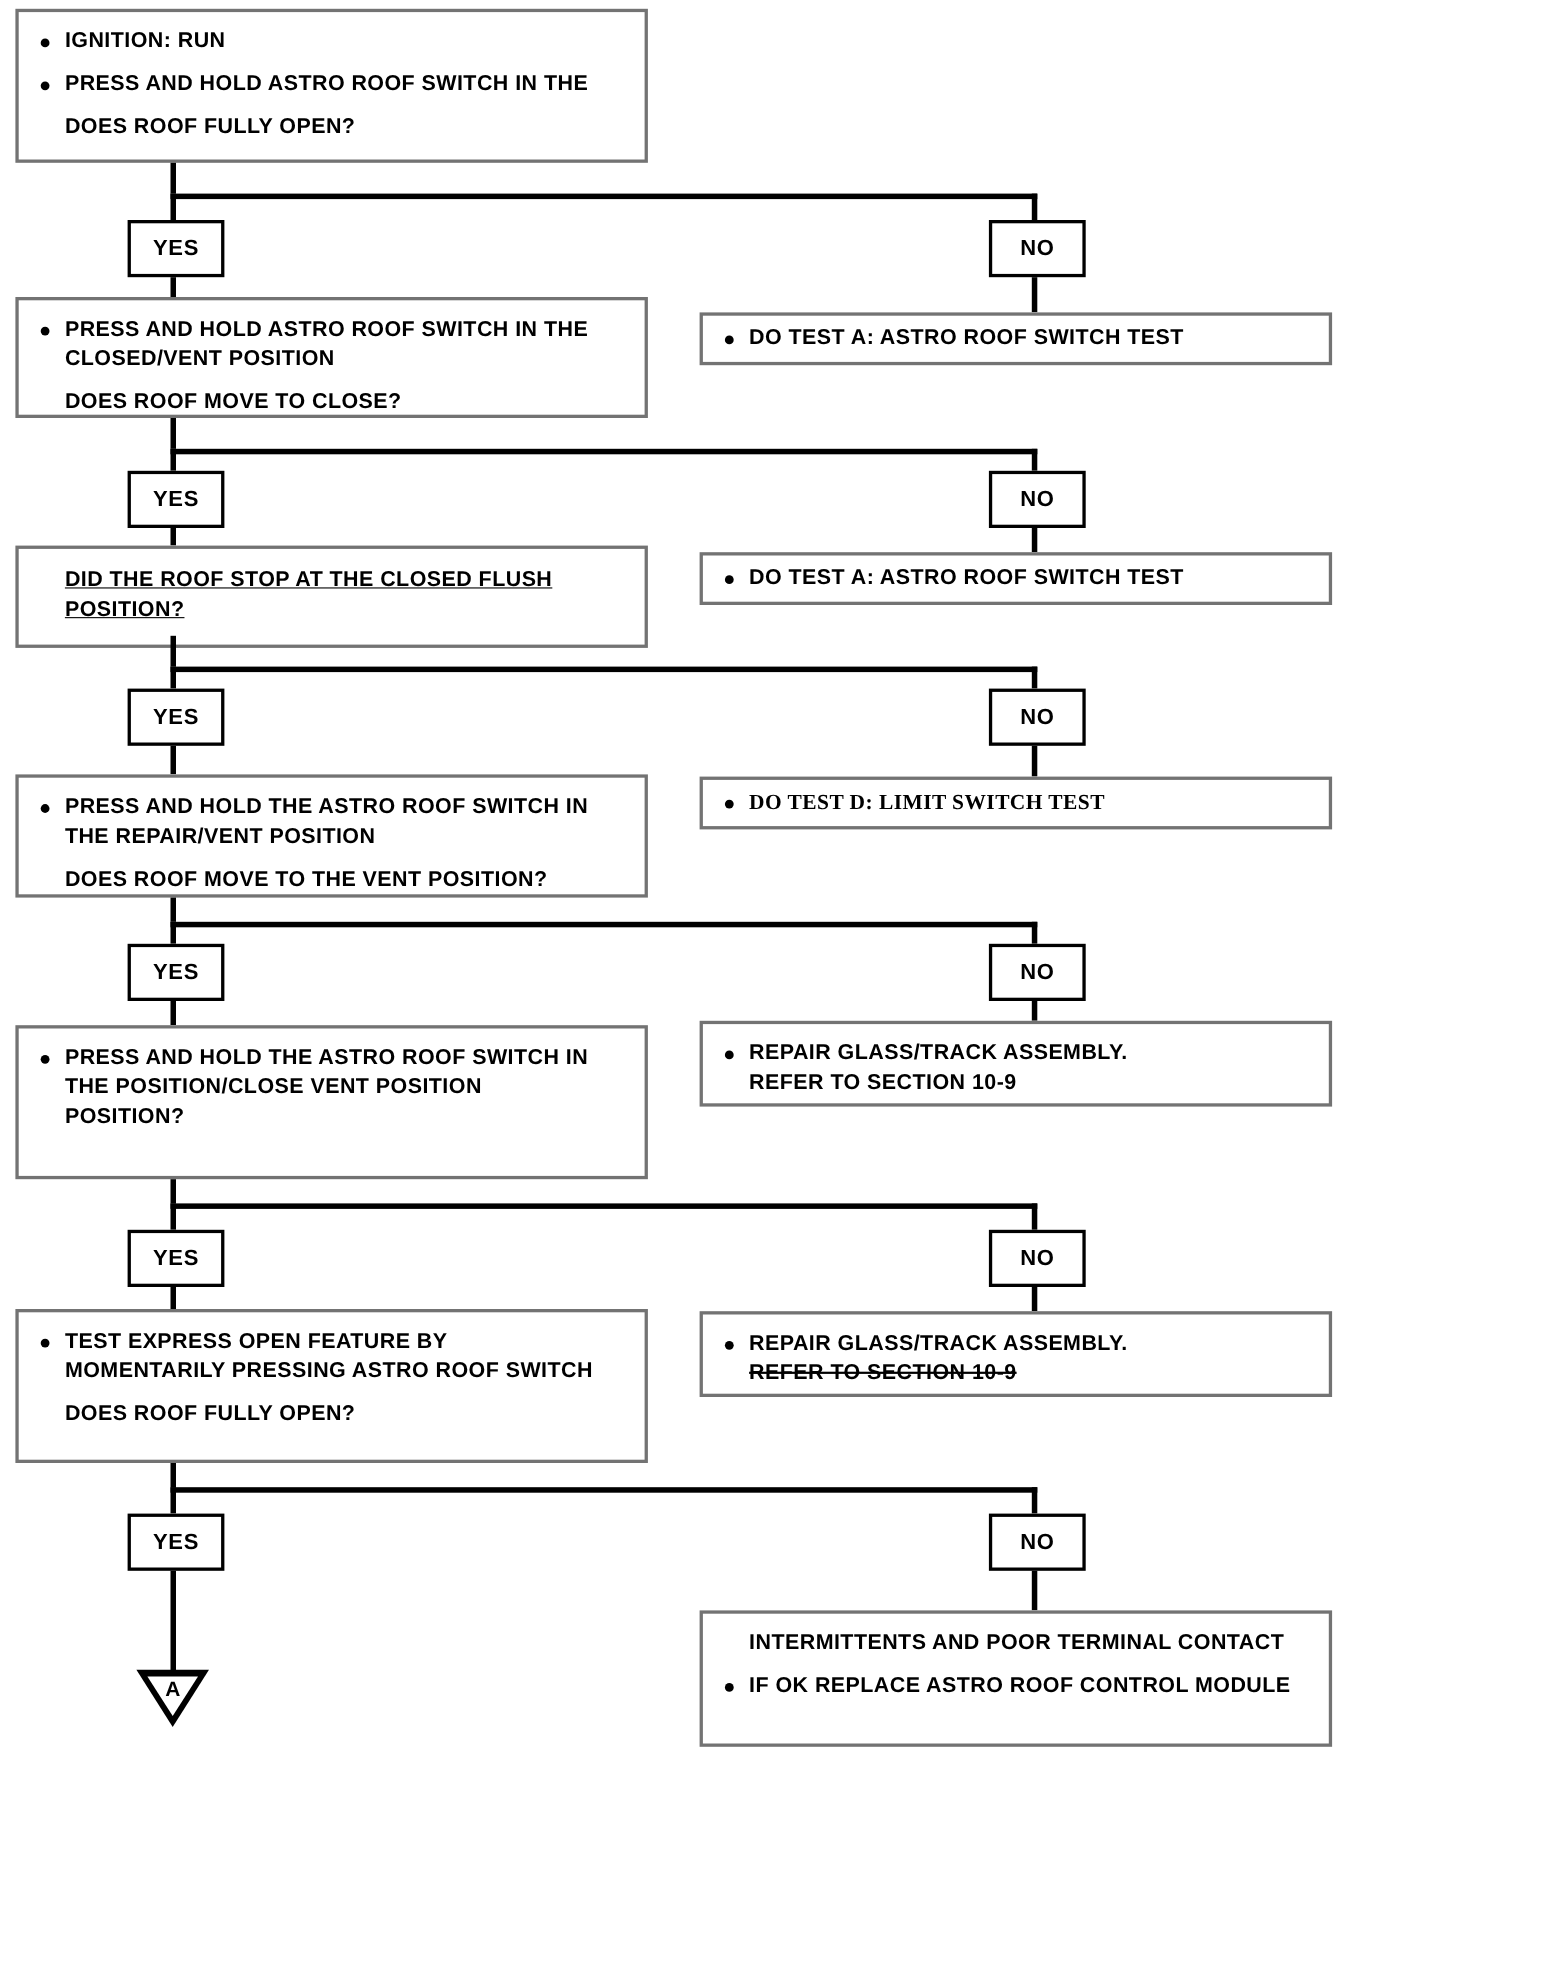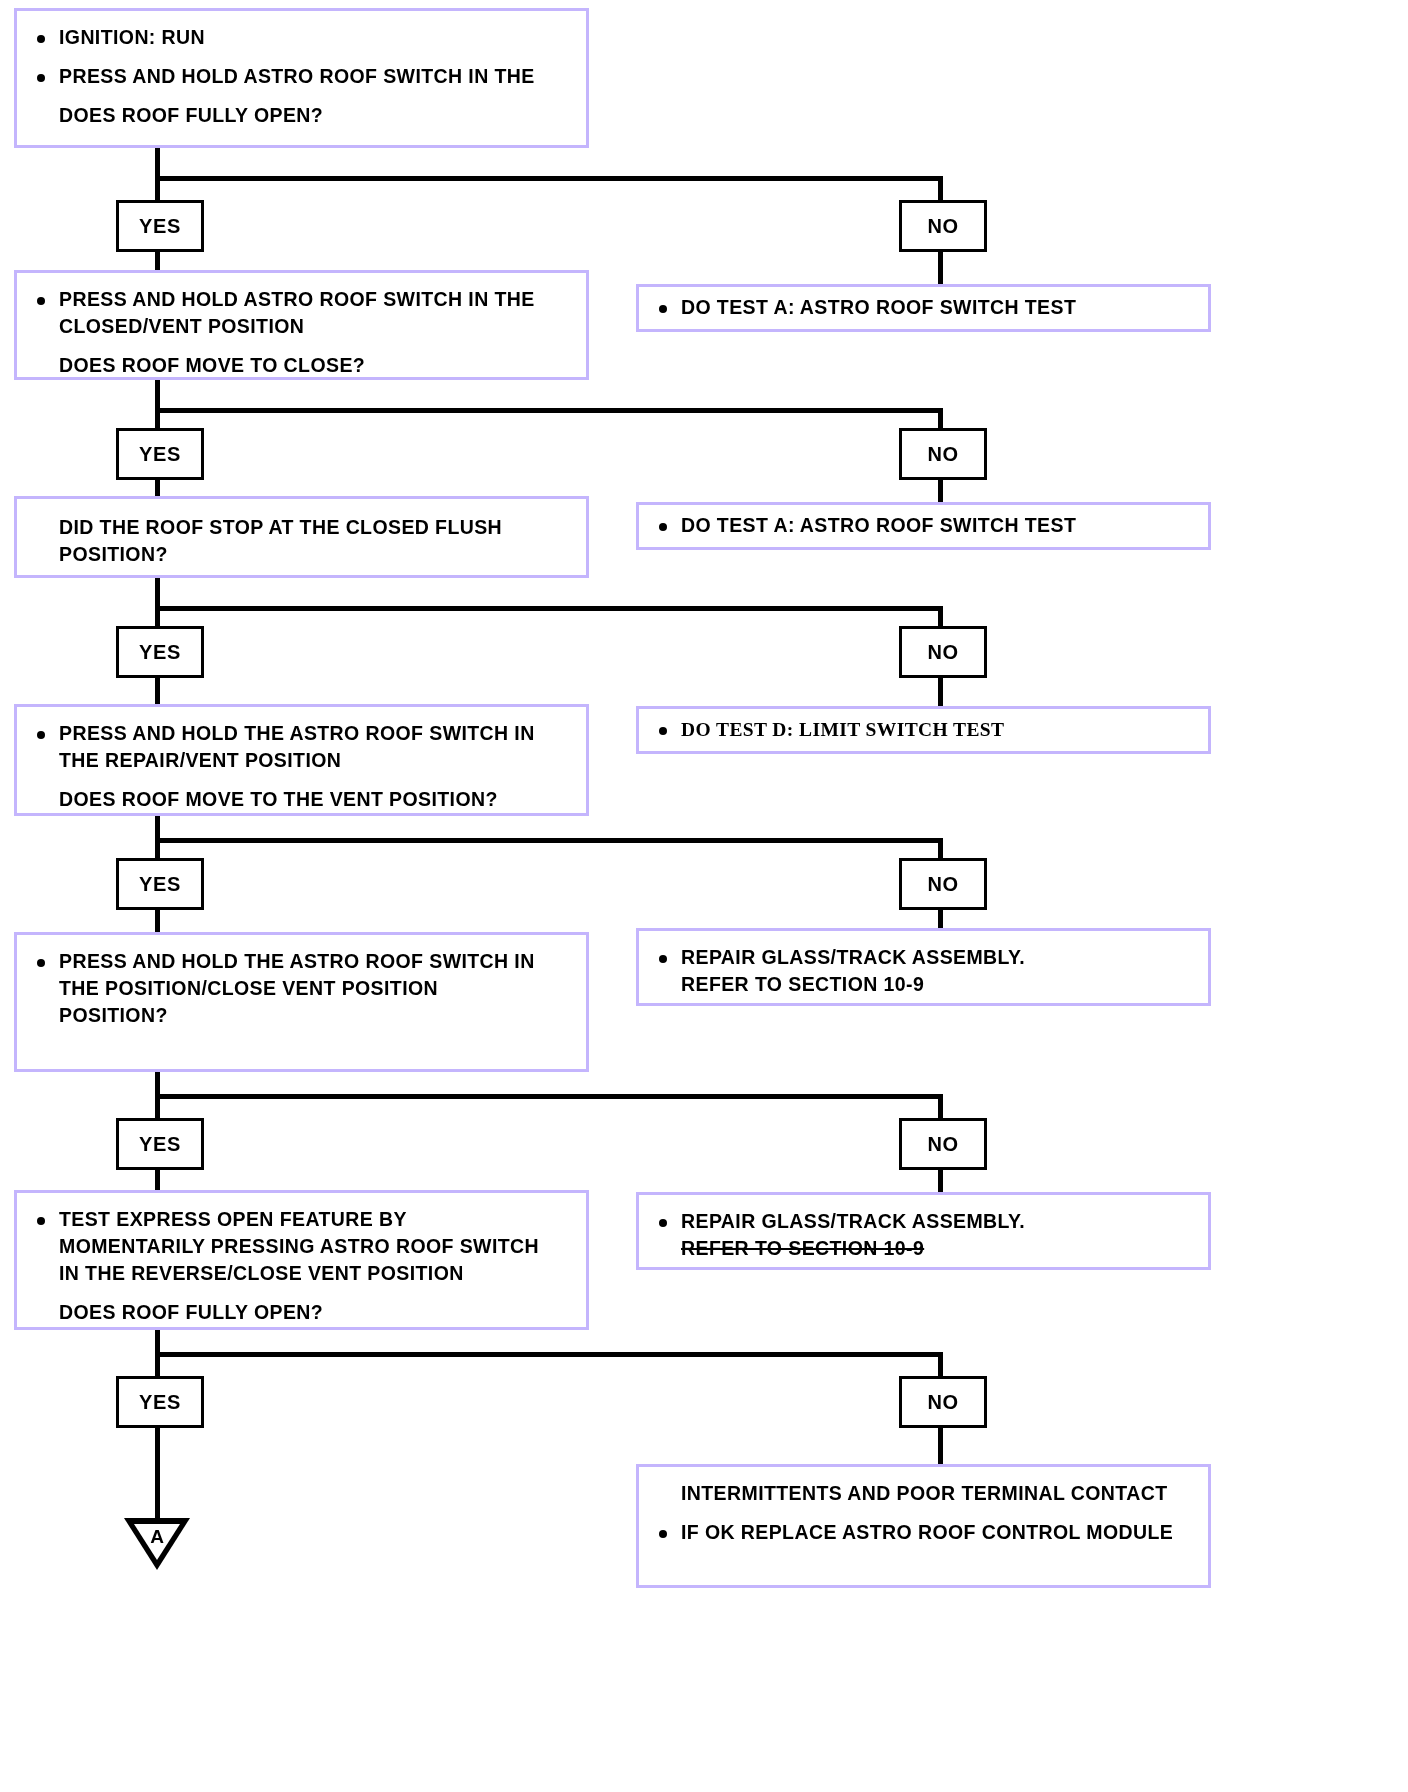--- a/index.html
+++ b/index.html
@@ -12,21 +12,21 @@
     width:1408px;
     height:1792px;
     background:#ffffff;
     overflow:hidden;
   }
 
   
   .box{
     position:absolute;
     box-sizing:border-box;
-    border:3px solid #c4b5fd;
+    border:3px solid #737373;
     background:#fff;
   }
   .box .inner{
     padding:14px 16px 10px 16px;
   }
   .ln{
     display:flex;
     align-items:flex-start;
     font-size:19.5px;
     font-weight:bold;
@@ -172,21 +172,21 @@
 
   <div class="box" style="left:636px;top:502px;width:575px;height:48px;">
     <div class="inner" style="padding:8px 16px;">
       <div class="ln">
         <span class="bullet"></span>
         <span class="txt">DO TEST A: ASTRO ROOF SWITCH TEST</span>
       </div>
     </div>
   </div>
 
-  <div class="box" style="left:14px;top:496px;width:575px;height:82px;">
+  <div class="box" style="left:14px;top:496px;width:575px;height:93px;text-decoration:underline;">
     <div class="inner" style="padding:16px 16px;">
       <div class="ln">
         <span class="nobullet"></span>
         <span class="txt">DID THE ROOF STOP AT THE CLOSED FLUSH</span>
       </div>
       <div class="ln">
         <span class="nobullet"></span>
         <span class="txt">POSITION?</span>
       </div>
     </div>
@@ -297,24 +297,20 @@
   <div class="box" style="left:14px;top:1190px;width:575px;height:140px;">
     <div class="inner">
       <div class="ln">
         <span class="bullet"></span>
         <span class="txt">TEST EXPRESS OPEN FEATURE BY</span>
       </div>
       <div class="ln">
         <span class="nobullet"></span>
         <span class="txt">MOMENTARILY PRESSING ASTRO ROOF SWITCH</span>
       </div>
-      <div class="ln">
-        <span class="nobullet"></span>
-        <span class="txt">IN THE REVERSE/CLOSE VENT POSITION</span>
-      </div>
       <div class="ln gap">
         <span class="nobullet"></span>
         <span class="txt">DOES ROOF FULLY OPEN?</span>
       </div>
     </div>
   </div>
 
   <div class="v" style="left:155px;top:1330px;height:22px;"></div>
   <div class="h" style="left:155px;top:1352px;width:788px;"></div>
   <div class="v" style="left:155px;top:1352px;height:24px;"></div>

